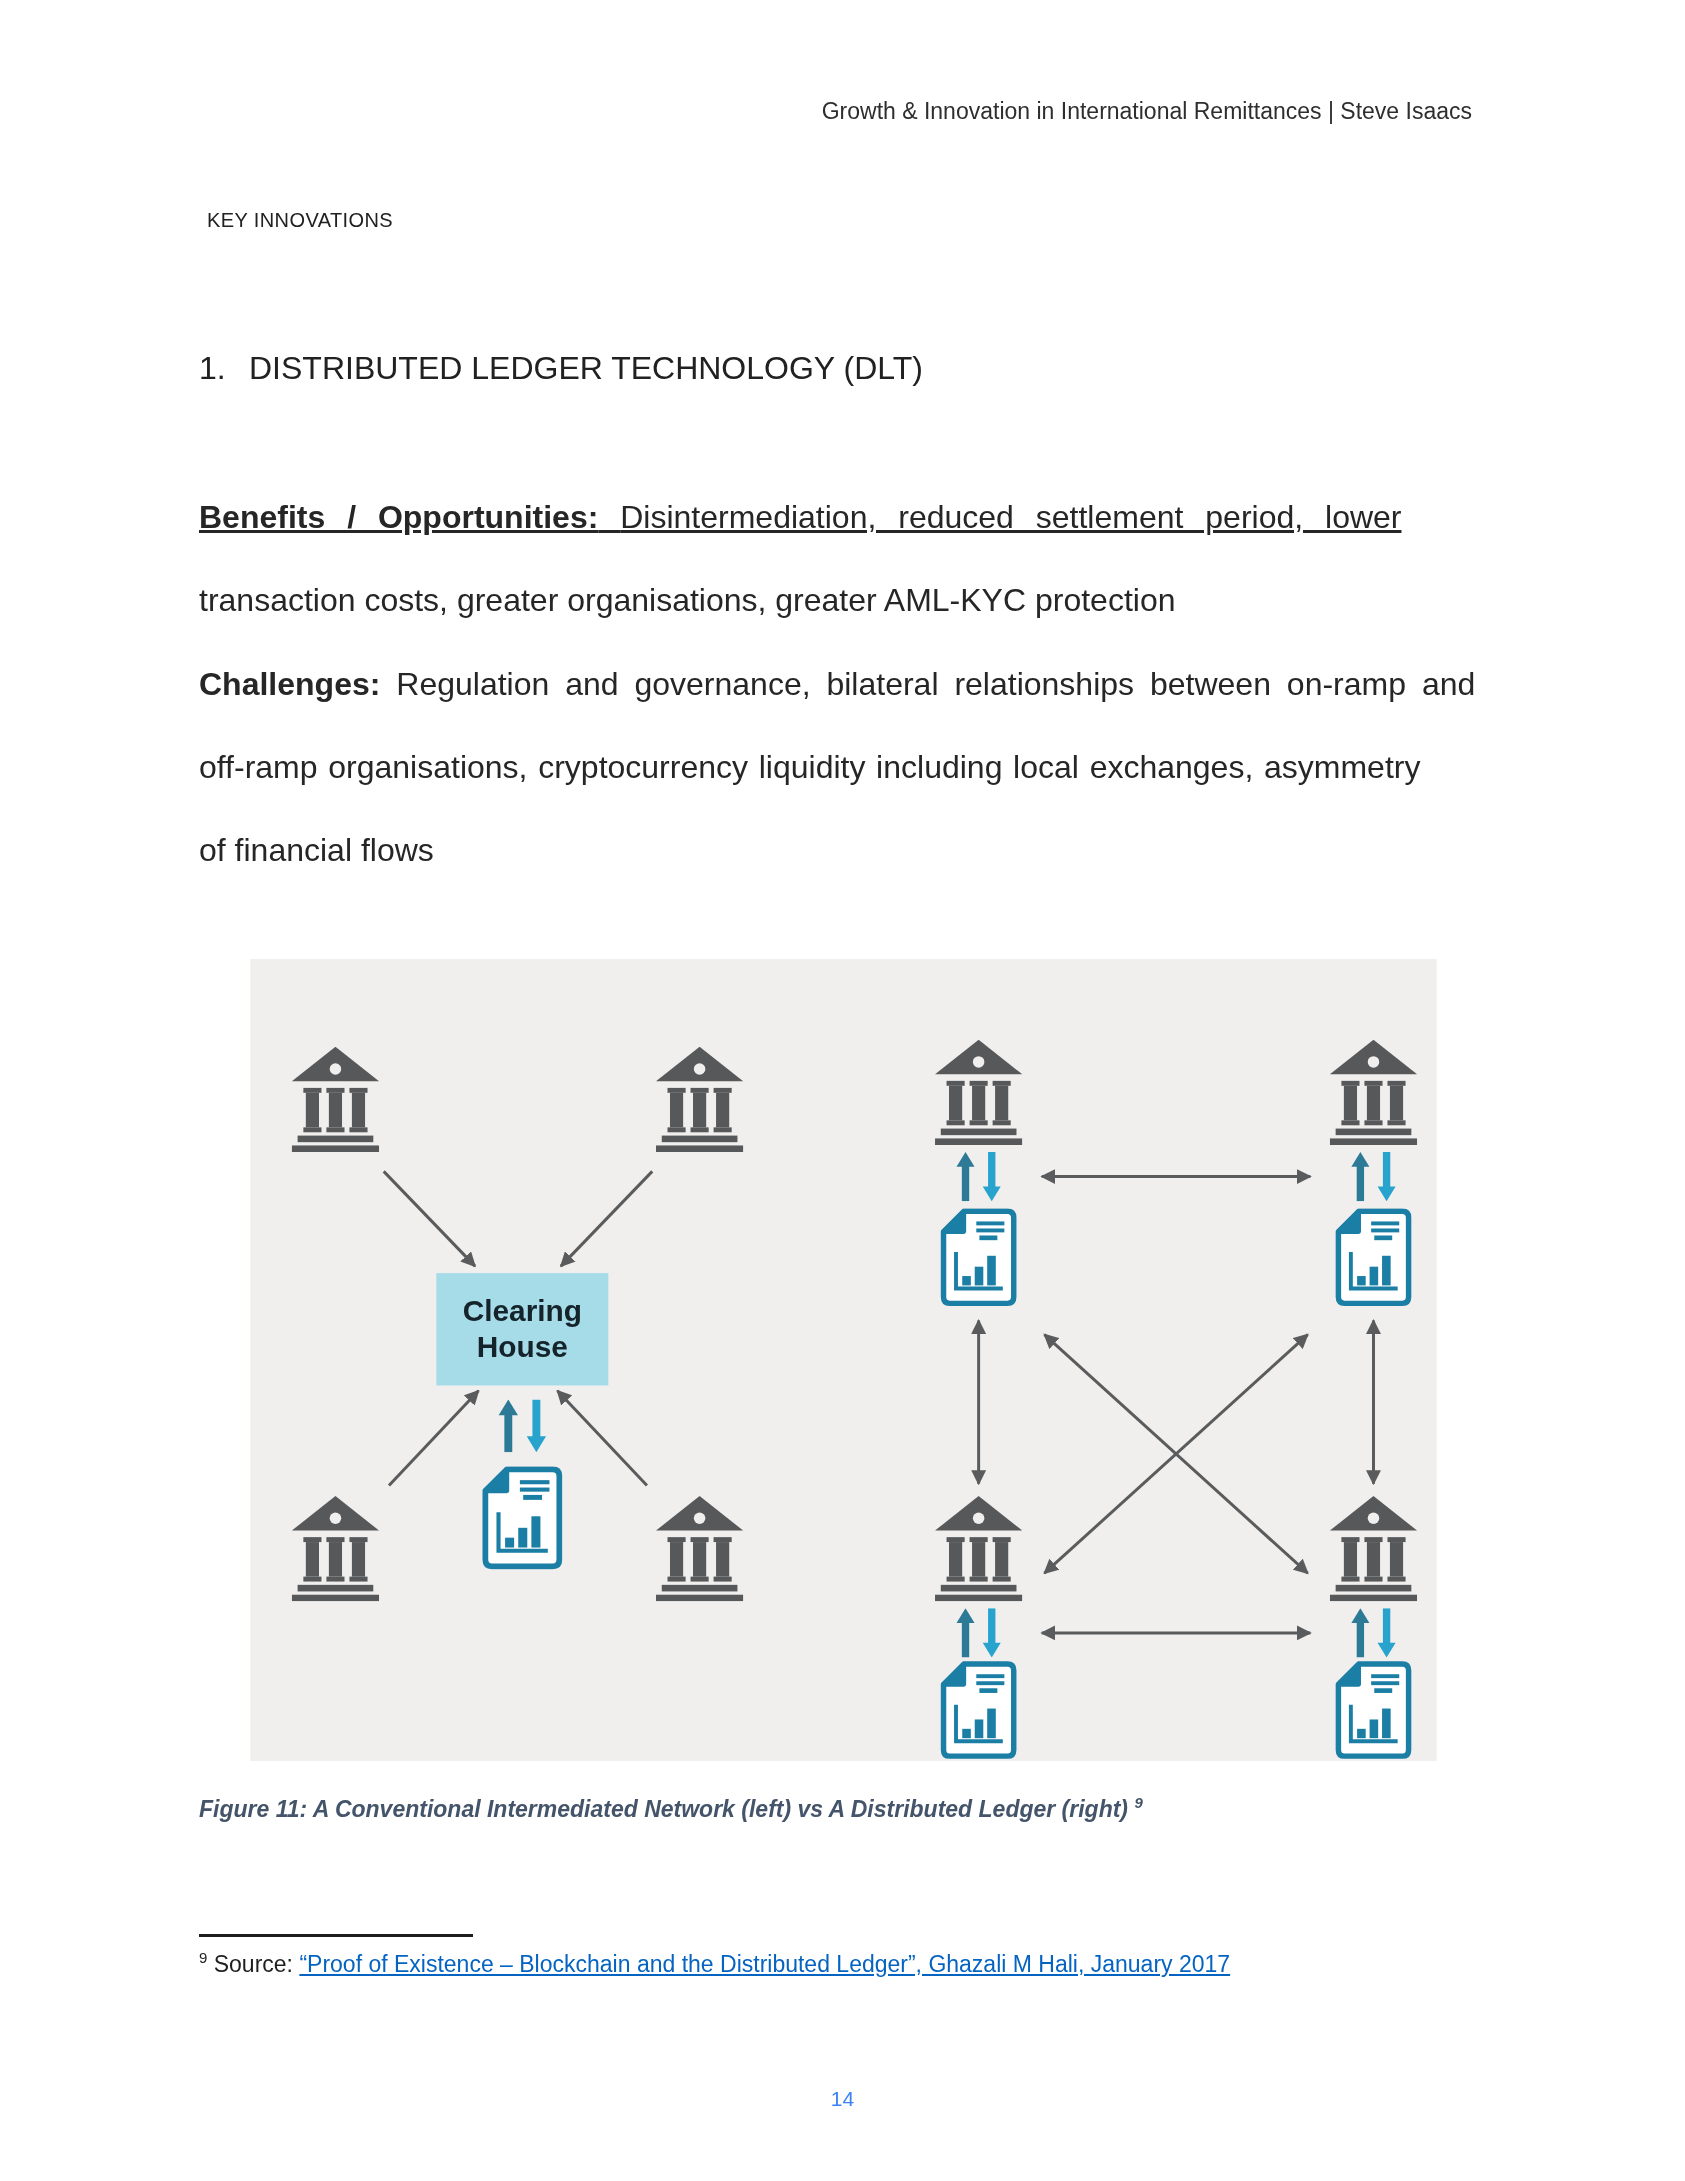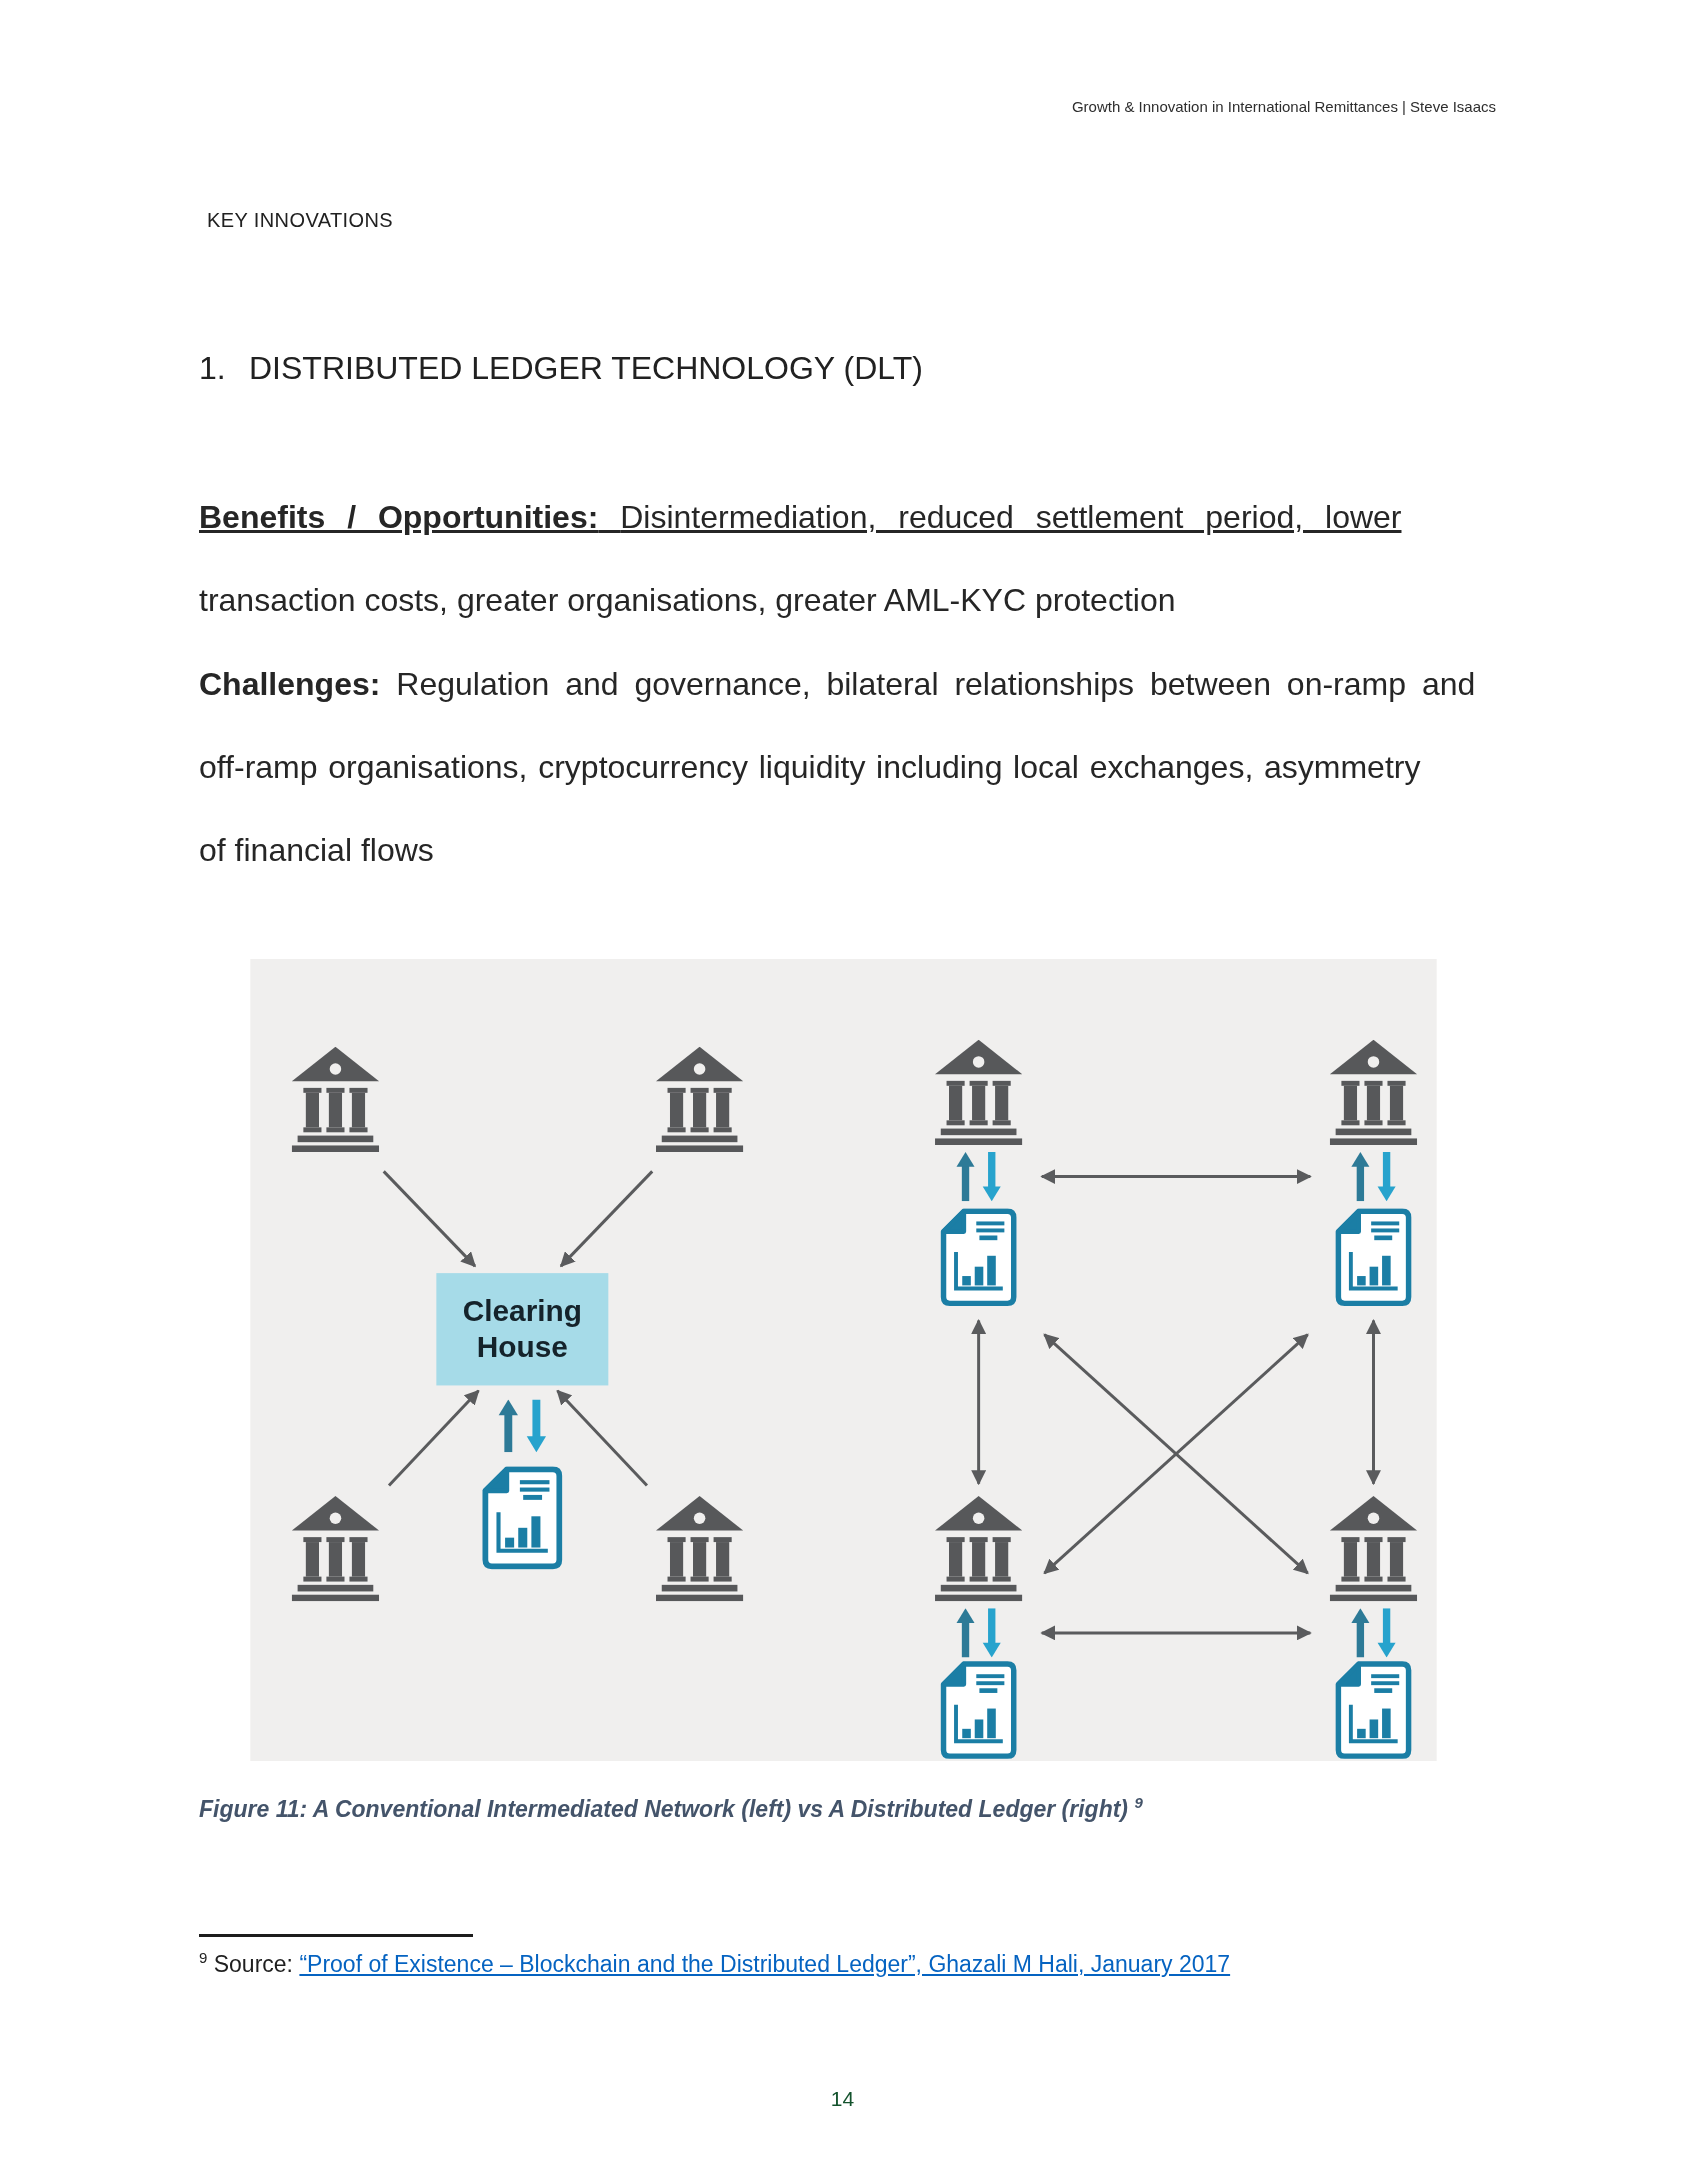--- a/index.html
+++ b/index.html
@@ -1,41 +1,41 @@
 <!DOCTYPE html>
 <html style="font-size:14px"><head>
 <meta charset="utf-8">
 <style>
   * { margin:0; padding:0; box-sizing:border-box; }
   html,body { background:#ffffff; }
   body {
     width:1685px; height:2181px; position:relative; overflow:hidden;
     font-family:"Liberation Sans", sans-serif; color:#212121;
   }
-  .header-title { position:absolute; top:98px; right:189px; font-size:15px; color:#2e2e2e; }
+  .header-title { position:absolute; top:98px; right:213px; font-size:23px; color:#2e2e2e; }
   .h-main { position:absolute; left:207px; top:209px; font-size:20px; font-weight:normal; letter-spacing:0.4px; }
   .h-sub  { position:absolute; left:199px; top:318px; font-size:32px;margin-top:32px; }
   .h-sub .num { display:inline-block; width:50px; }
   .para { position:absolute; left:199px; width:1284px; }
   .p1 { top:476px; } .p2 { top:643px; }
   .bline { height:83px; line-height:83px; font-size:32px; white-space:nowrap; color:#262626; }
   .b { font-weight:bold; }
   .ws15 { word-spacing:13px;text-decoration:underline; } .ws8 { word-spacing:7px; } .ws2 { word-spacing:1.8px; }
   .figure { position:absolute; left:250px; top:959px; width:1187px; height:604px; }
   .garrow { stroke:#5A5B5D; stroke-width:3.4; fill:none; }
   .ch-label { font-size:34px; font-weight:bold; fill:#15232B; text-anchor:middle;
               font-family:"Liberation Sans", sans-serif; }
   .caption { position:absolute; left:199px; top:1794px; font-size:23px; font-style:italic;
              font-weight:600; color:#44546A; }
   .caption sup, .footnote sup { font-size:15px; }
   .fn-rule { position:absolute; left:199px; top:1934px; width:274px; height:2.6px; background:#1d1d1d; }
   .footnote { position:absolute; left:199px; top:1949px; font-size:23px; color:#1f1f1f; }
   .footnote a { color:#0563C1; text-decoration:underline;margin-top:31px; }
   .pageno { position:absolute; top:2087px; left:0; width:1685px; text-align:center;
-            font-size:21px; color:#14532d; }
+            font-size:21px; color:#3b82f6; }
 </style>
 </head>
 <body>
 
 <div>
 
   <div class="header-title">Growth &amp; Innovation in International Remittances | Steve Isaacs</div>
 
   <div class="h-main">KEY INNOVATIONS</div>
 

